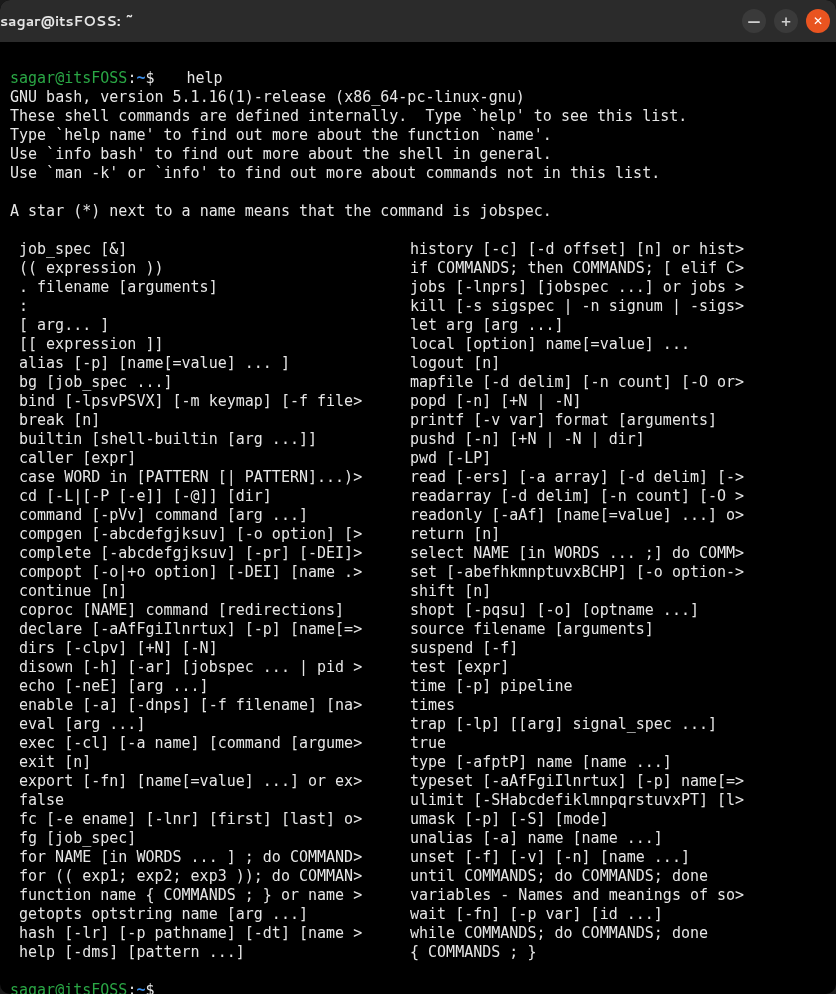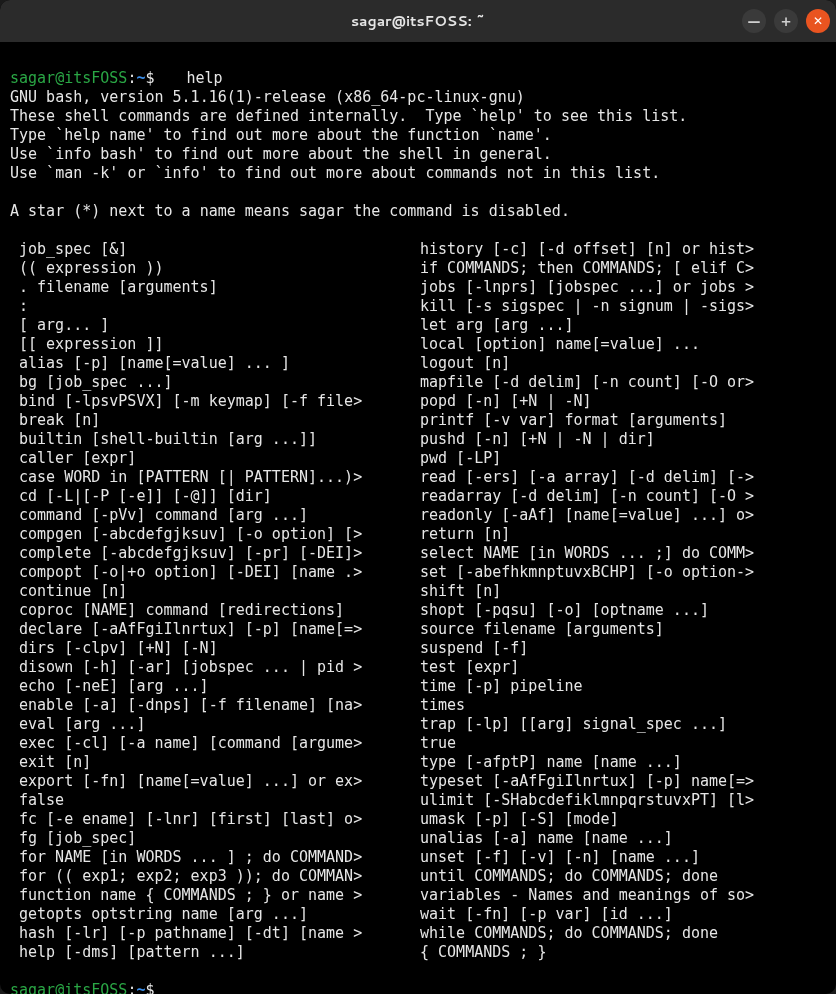--- a/index.html
+++ b/index.html
@@ -17,21 +17,21 @@
       background: #000;
       border-radius: 10px;
       overflow: hidden;
       position: relative;
     }
     .titlebar {
       height: 42px;
       background: #2b2b2b;
       display: flex;
       align-items: center;
-      justify-content: center;
+      justify-content: flex-start;
       position: relative;
       color: #e6e6e6;
       font-family: "Cantarell", "DejaVu Sans", sans-serif;
       font-size: 14px;
       font-weight: 600;
     }
     .titlebar-title { pointer-events: none; }
     .titlebar-controls {
       position: absolute;
       right: 6px;
@@ -70,21 +70,20 @@
     .prompt-path { color: #3b8eea; font-weight: bold; }
     .prompt-dollar { color: #e6e6e6; }
     .cmd { color: #e6e6e6; margin-left: 23px; }
 
     .help-header { color: #e6e6e6; white-space: pre; }
     .help-star  { color: #e6e6e6; white-space: pre; }
 
     .help-columns {
       display: grid;
       grid-template-columns: 400px 1fr;
-      column-gap: 10px;
       color: #e6e6e6;
     }
     .help-columns > div { white-space: pre; }
     .help-left-pad { padding-left: 9px; }
   </style>
 </head>
 <body>
 
 <div class="window">
 
@@ -104,21 +103,21 @@
   </div>
 
   <div class="terminal-body">
 <span class="prompt-line"><span class="prompt-user">sagar@itsFOSS</span><span class="prompt-colon">:</span><span class="prompt-path">~</span><span class="prompt-dollar">$ </span><span class="cmd">help</span></span>
 <span class="help-header">GNU bash, version 5.1.16(1)-release (x86_64-pc-linux-gnu)
 These shell commands are defined internally.  Type `help' to see this list.
 Type `help name' to find out more about the function `name'.
 Use `info bash' to find out more about the shell in general.
 Use `man -k' or `info' to find out more about commands not in this list.</span>
 
-<span class="help-star">A star (*) next to a name means sagar the command is disabled.</span>
+<span class="help-star">A star (*) next to a name means that the command is jobspec.</span>
 
 <div class="help-columns">
 <div class="help-left-pad" id="left-col">job_spec [&amp;]
 (( expression ))
 . filename [arguments]
 :
 [ arg... ]
 [[ expression ]]
 alias [-p] [name[=value] ... ]
 bg [job_spec ...]

